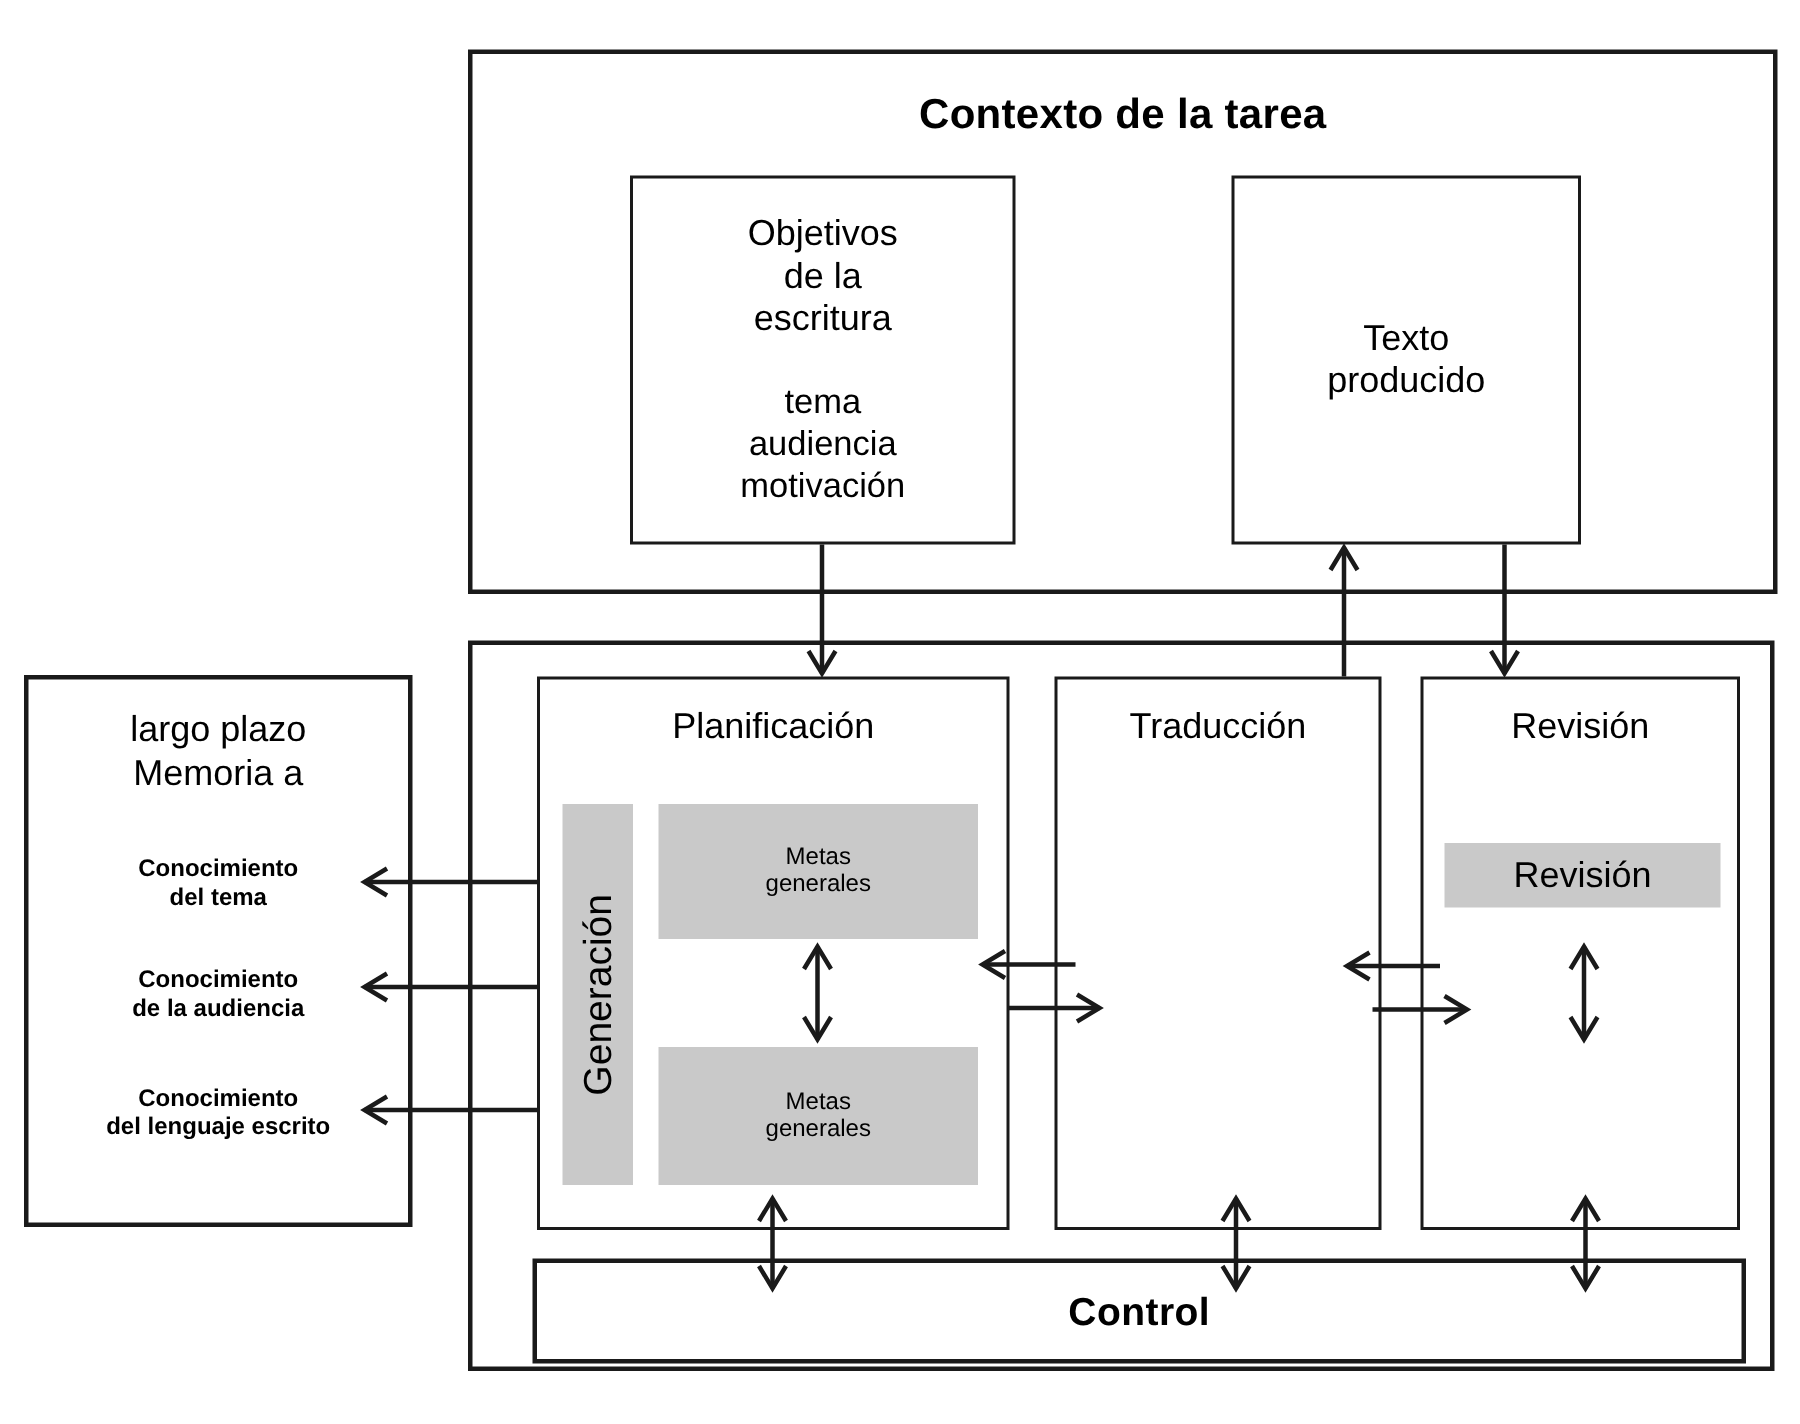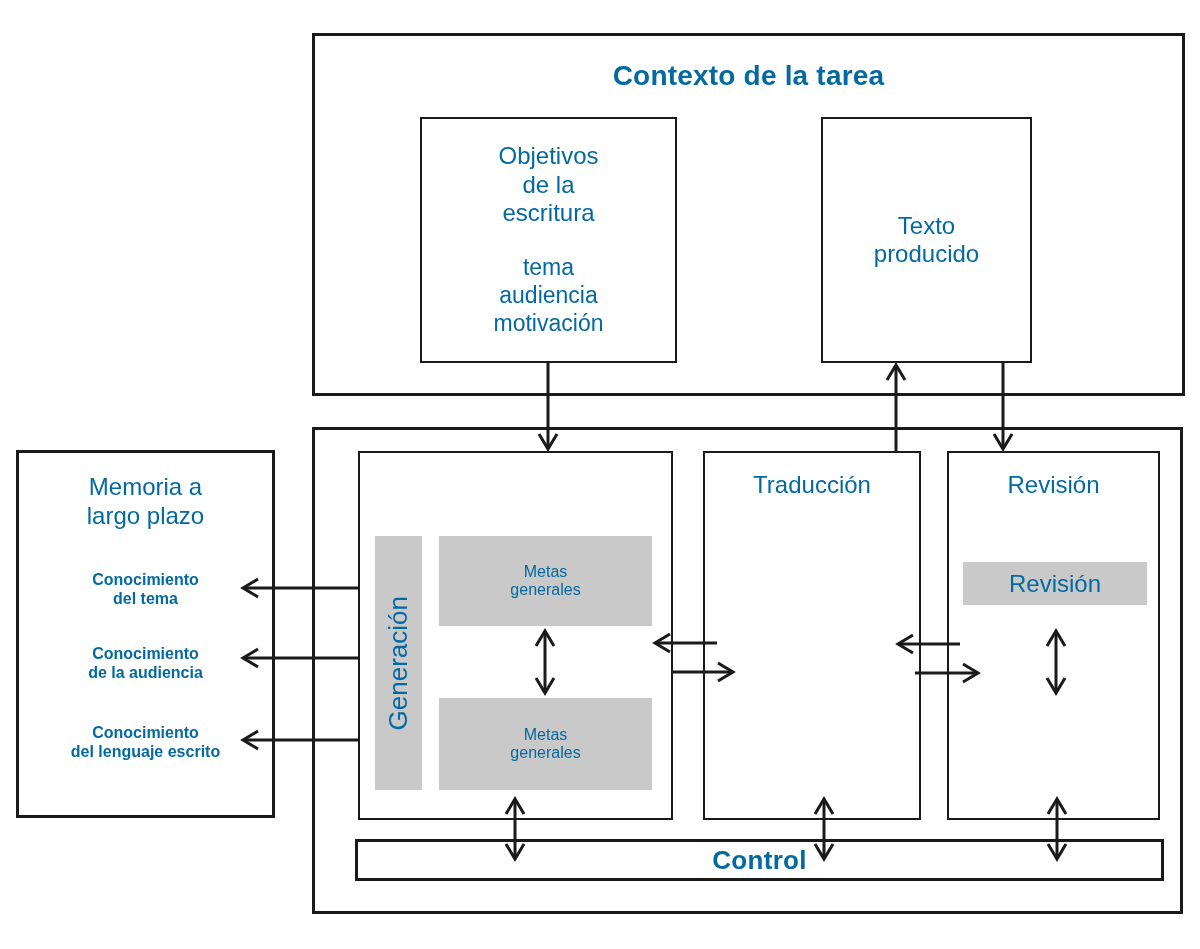--- a/index.html
+++ b/index.html
@@ -1,19 +1,19 @@
 <!DOCTYPE html>
 <html><head>
 <meta charset="utf-8">
 <title>Modelo de escritura</title>
 <style>
   html,body { margin:0; padding:0; background:#ffffff; }
   .canvas {
     position:relative; width:1200px; height:949px; background:#ffffff;
-    font-family:"Liberation Sans", sans-serif; color:#0369a1;
+    font-family:"Liberation Sans", sans-serif; color:#000000;
     overflow:hidden;
   }
   .abs { position:absolute; }
   .box { position:absolute; background:#ffffff; box-sizing:border-box; }
   .b3 { border:3px solid #1a1a1a; }
   .b2 { border:2px solid #1a1a1a; }
   .grayfill { background:#c9c9c9; }
   .center-flex { display:flex; flex-direction:column; align-items:center; justify-content:center; text-align:center; }
   .ctx-title { position:absolute; top:24px; left:0; width:100%; text-align:center;
                font-size:28px; font-weight:700; letter-spacing:0.2px; }
@@ -48,50 +48,51 @@
         <div>de la</div>
         <div>escritura</div>
       </div>
       <div class="lines-23" style="margin-top:26px;">
         <div>tema</div>
         <div>audiencia</div>
         <div>motivación</div>
       </div>
     </div>
 
-    <div class="box b2 center-flex" style="left:506px; top:81px; width:211px; height:246px;text-align:center;">
+    <div class="box b2 center-flex" style="left:506px; top:81px; width:233px; height:246px;text-align:center;">
       <div class="lines-24">
         <div>Texto</div>
         <div>producido</div>
       </div>
     </div>
   </div>
 
   <div class="box b3" style="left:16px; top:450px; width:259px; height:368px;">
     <div class="mem-title">
+      <div>largo plazo</div>
       <div>Memoria a</div>
-      <div>largo plazo</div>
     </div>
     <div class="mem-item" style="top:118px;">
       <div>Conocimiento</div>
       <div>del tema</div>
     </div>
     <div class="mem-item" style="top:192px;">
       <div>Conocimiento</div>
       <div>de la audiencia</div>
     </div>
     <div class="mem-item" style="top:271px;">
       <div>Conocimiento</div>
       <div>del lenguaje escrito</div>
     </div>
   </div>
 
   <div class="box b3" style="left:312px; top:427px; width:871px; height:487px;">
 
     <div class="box b2" style="left:43px; top:21px; width:315px; height:369px;">
+      <div class="panel-title">Planificación</div>
       <div class="abs grayfill center-flex" style="left:15px; top:83px; width:47px; height:254px;">
         <span class="vtext">Generación</span>
       </div>
       <div class="abs grayfill center-flex metas" style="left:79px; top:83px; width:213px; height:90px;">
         <div>Metas</div>
         <div>generales</div>
       </div>
       <div class="abs grayfill center-flex metas" style="left:79px; top:245px; width:213px; height:92px;">
         <div>Metas</div>
         <div>generales</div>
@@ -102,21 +103,21 @@
       <div class="panel-title">Traducción</div>
     </div>
 
     <div class="box b2" style="left:632px; top:21px; width:213px; height:369px;">
       <div class="panel-title">Revisión</div>
       <div class="abs grayfill center-flex sublabel" style="left:14px; top:109px; width:184px; height:43px;">
         <span>Revisión</span>
       </div>
     </div>
 
-    <div class="box b3 center-flex" style="left:40px; top:409px; width:809px; height:42px;">
+    <div class="box b3 center-flex" style="left:40px; top:409px; width:809px; height:70px;">
       <span class="control-label">Control</span>
     </div>
   </div>
 
   <svg id="arrow-layer" viewBox="0 0 1200 949" xmlns="http://www.w3.org/2000/svg">
       <g>
         <line x1="548" y1="363" x2="548" y2="449"></line>
         <polyline points="539,434 548,449 557,434"></polyline>
       </g>
       <g>

